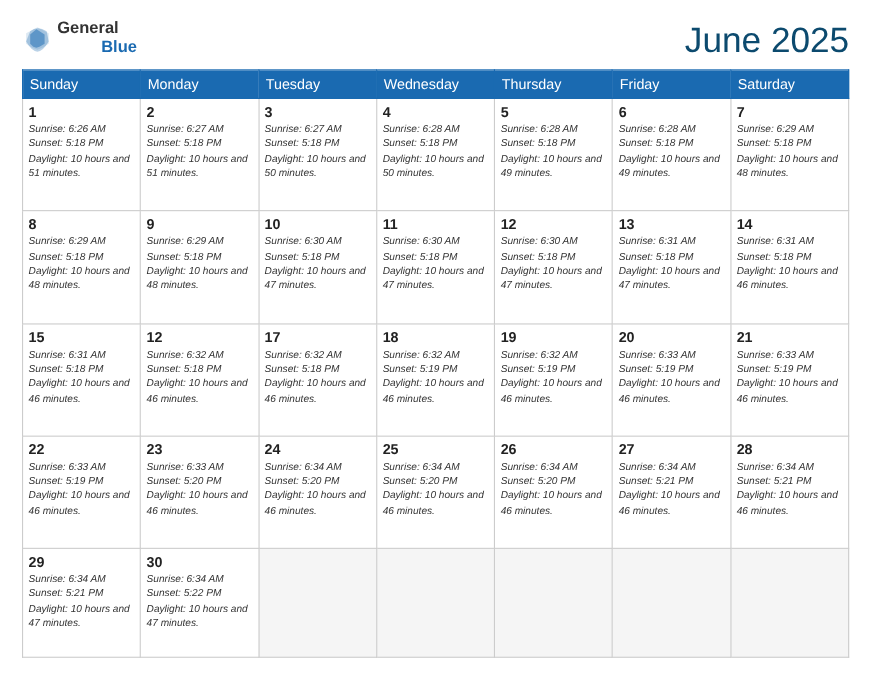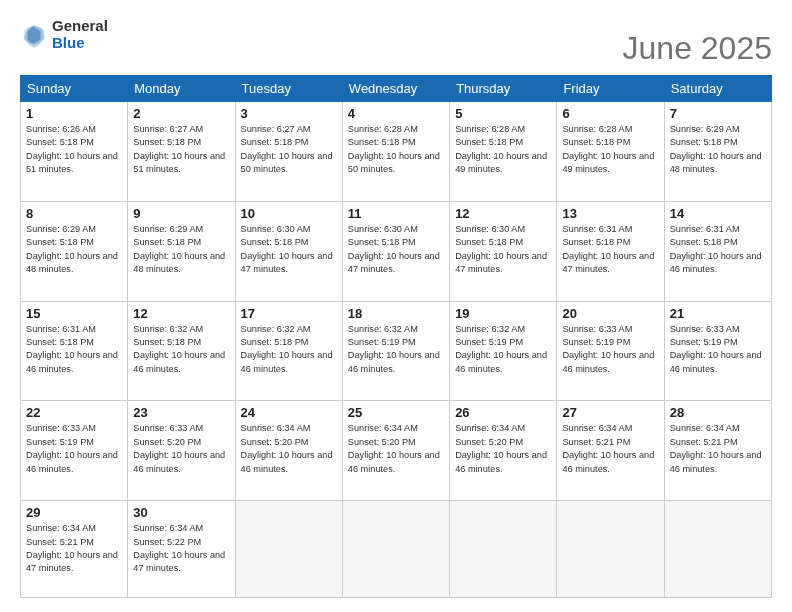--- a/index.html
+++ b/index.html
@@ -35,33 +35,33 @@
     }
     .logo-general {
       font-size: 15px;
       font-weight: bold;
       color: #333;
     }
     .logo-blue {
       font-size: 15px;
       font-weight: bold;
       color: #1a6ab1;
+      margin-left: 40px;
     }
     .logo-icon {
       width: 28px;
       height: 28px;
     }
     .title-section {
       text-align: right;
     }
     .main-title {
       font-size: 32px;
-      color: #737373;
+      color: #0c4a6e;
       font-weight: normal;
-      margin-top: 12px;
     }
     .subtitle {
       font-size: 15px;
       color: #555;
     }
     .calendar {
       flex: 1;
       border: 1px solid #ccc;
       border-collapse: collapse;
       width: 100%;
@@ -95,20 +95,21 @@
       font-size: 13px;
       font-weight: bold;
       color: #222;
       display: block;
       margin-bottom: 2px;
     }
     .day-info {
       font-size: 9.2px;
       color: #333;
       line-height: 1.45;
+      font-style: italic;
     }
   </style>
 </head>
 <body>
 
 <div class="page">
   <div class="top-section">
     <div class="logo">
       <svg class="logo-icon" viewBox="0 0 30 30" xmlns="http://www.w3.org/2000/svg">
         <path d="M15 4 L26 10 L26 20 L20 24 L15 26 L10 24 L4 20 L4 10 Z" fill="#1a6ab1" opacity="0.15"></path>

